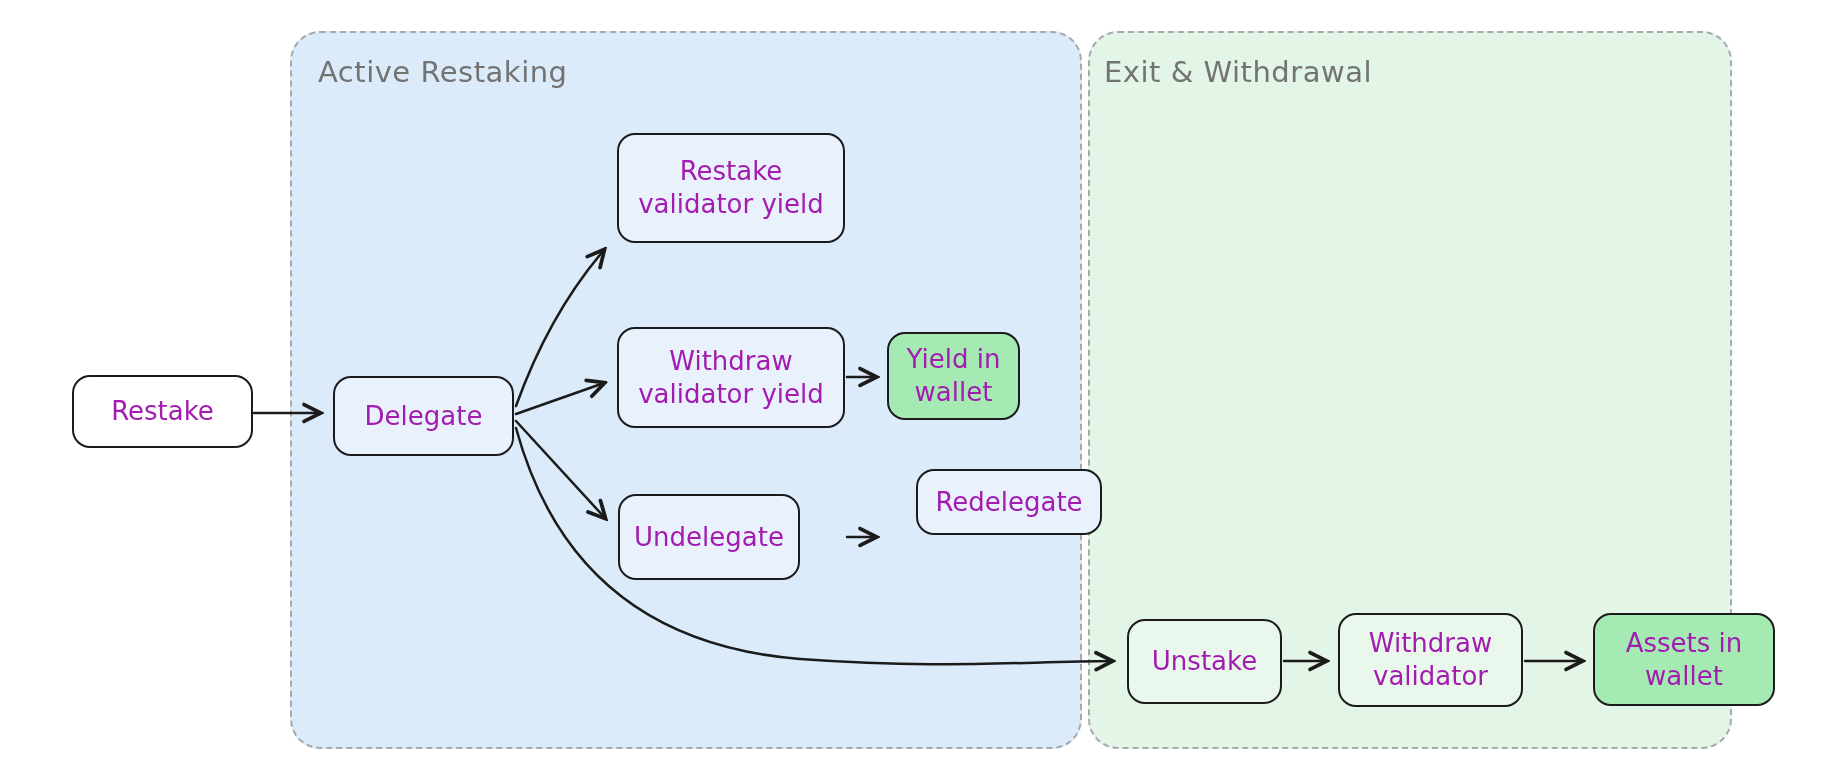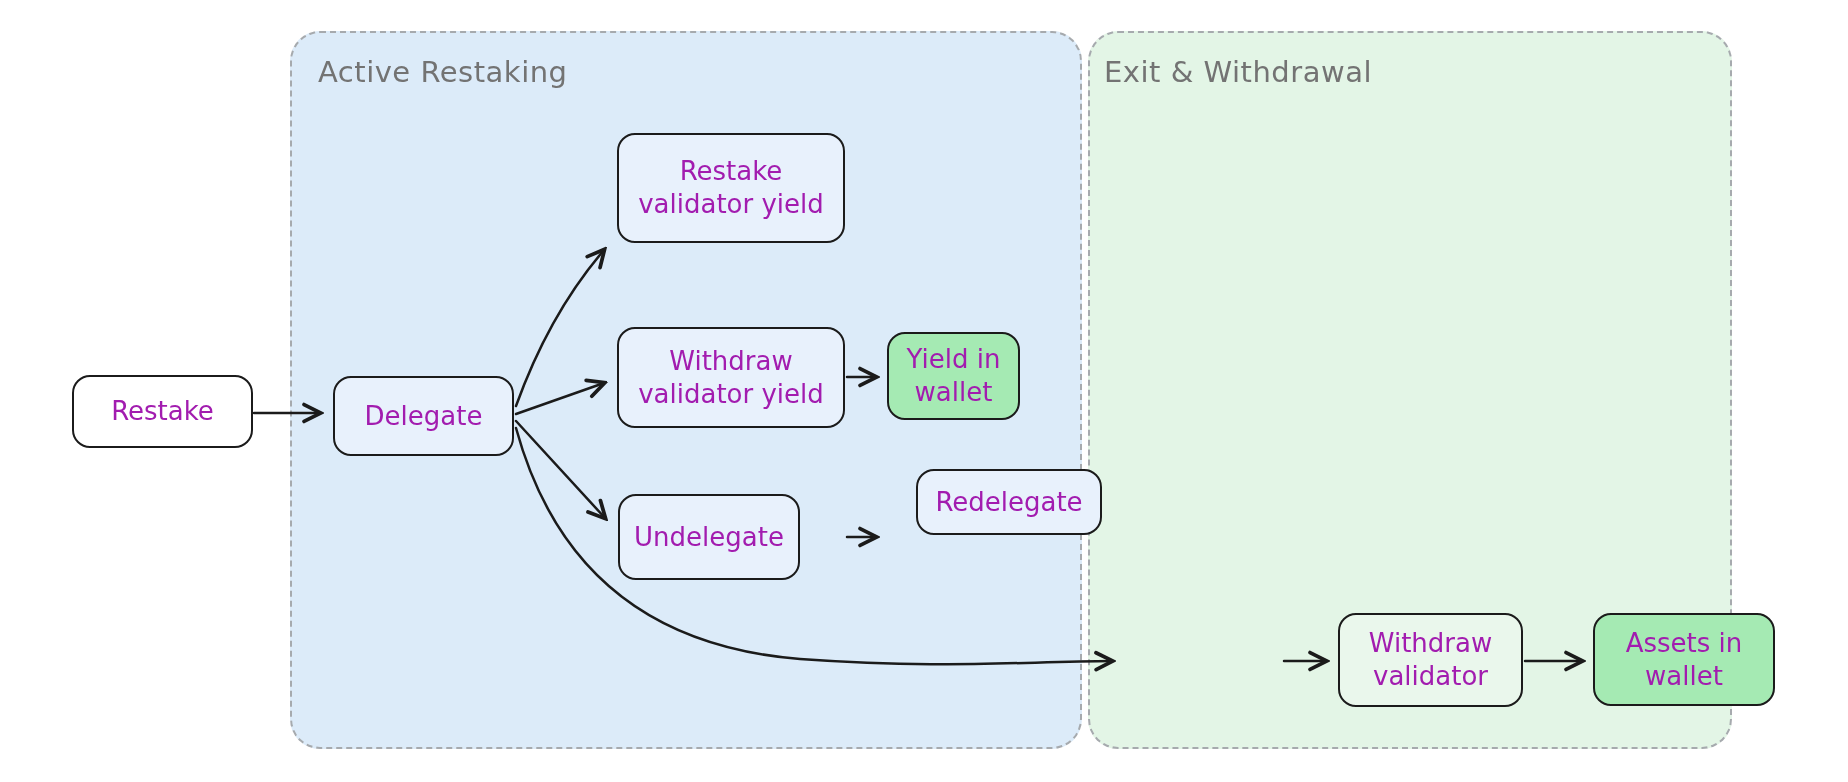--- a/index.html
+++ b/index.html
@@ -139,20 +139,23 @@
   </div>
 
   <div class="node fill-blue n-undelegate">
     <span>Undelegate</span>
   </div>
 
   <div class="node fill-blue n-redelegate">
     <span>Redelegate</span>
   </div>
 
+  <div class="node fill-lgreen n-unstake">
+    <span>Unstake</span>
+  </div>
 
   <div class="node fill-lgreen n-withdraw-validator">
     <span>Withdraw</span>
     <span>validator</span>
   </div>
 
   <div class="node fill-green n-assets-in-wallet">
     <span>Assets in</span>
     <span>wallet</span>
   </div>

